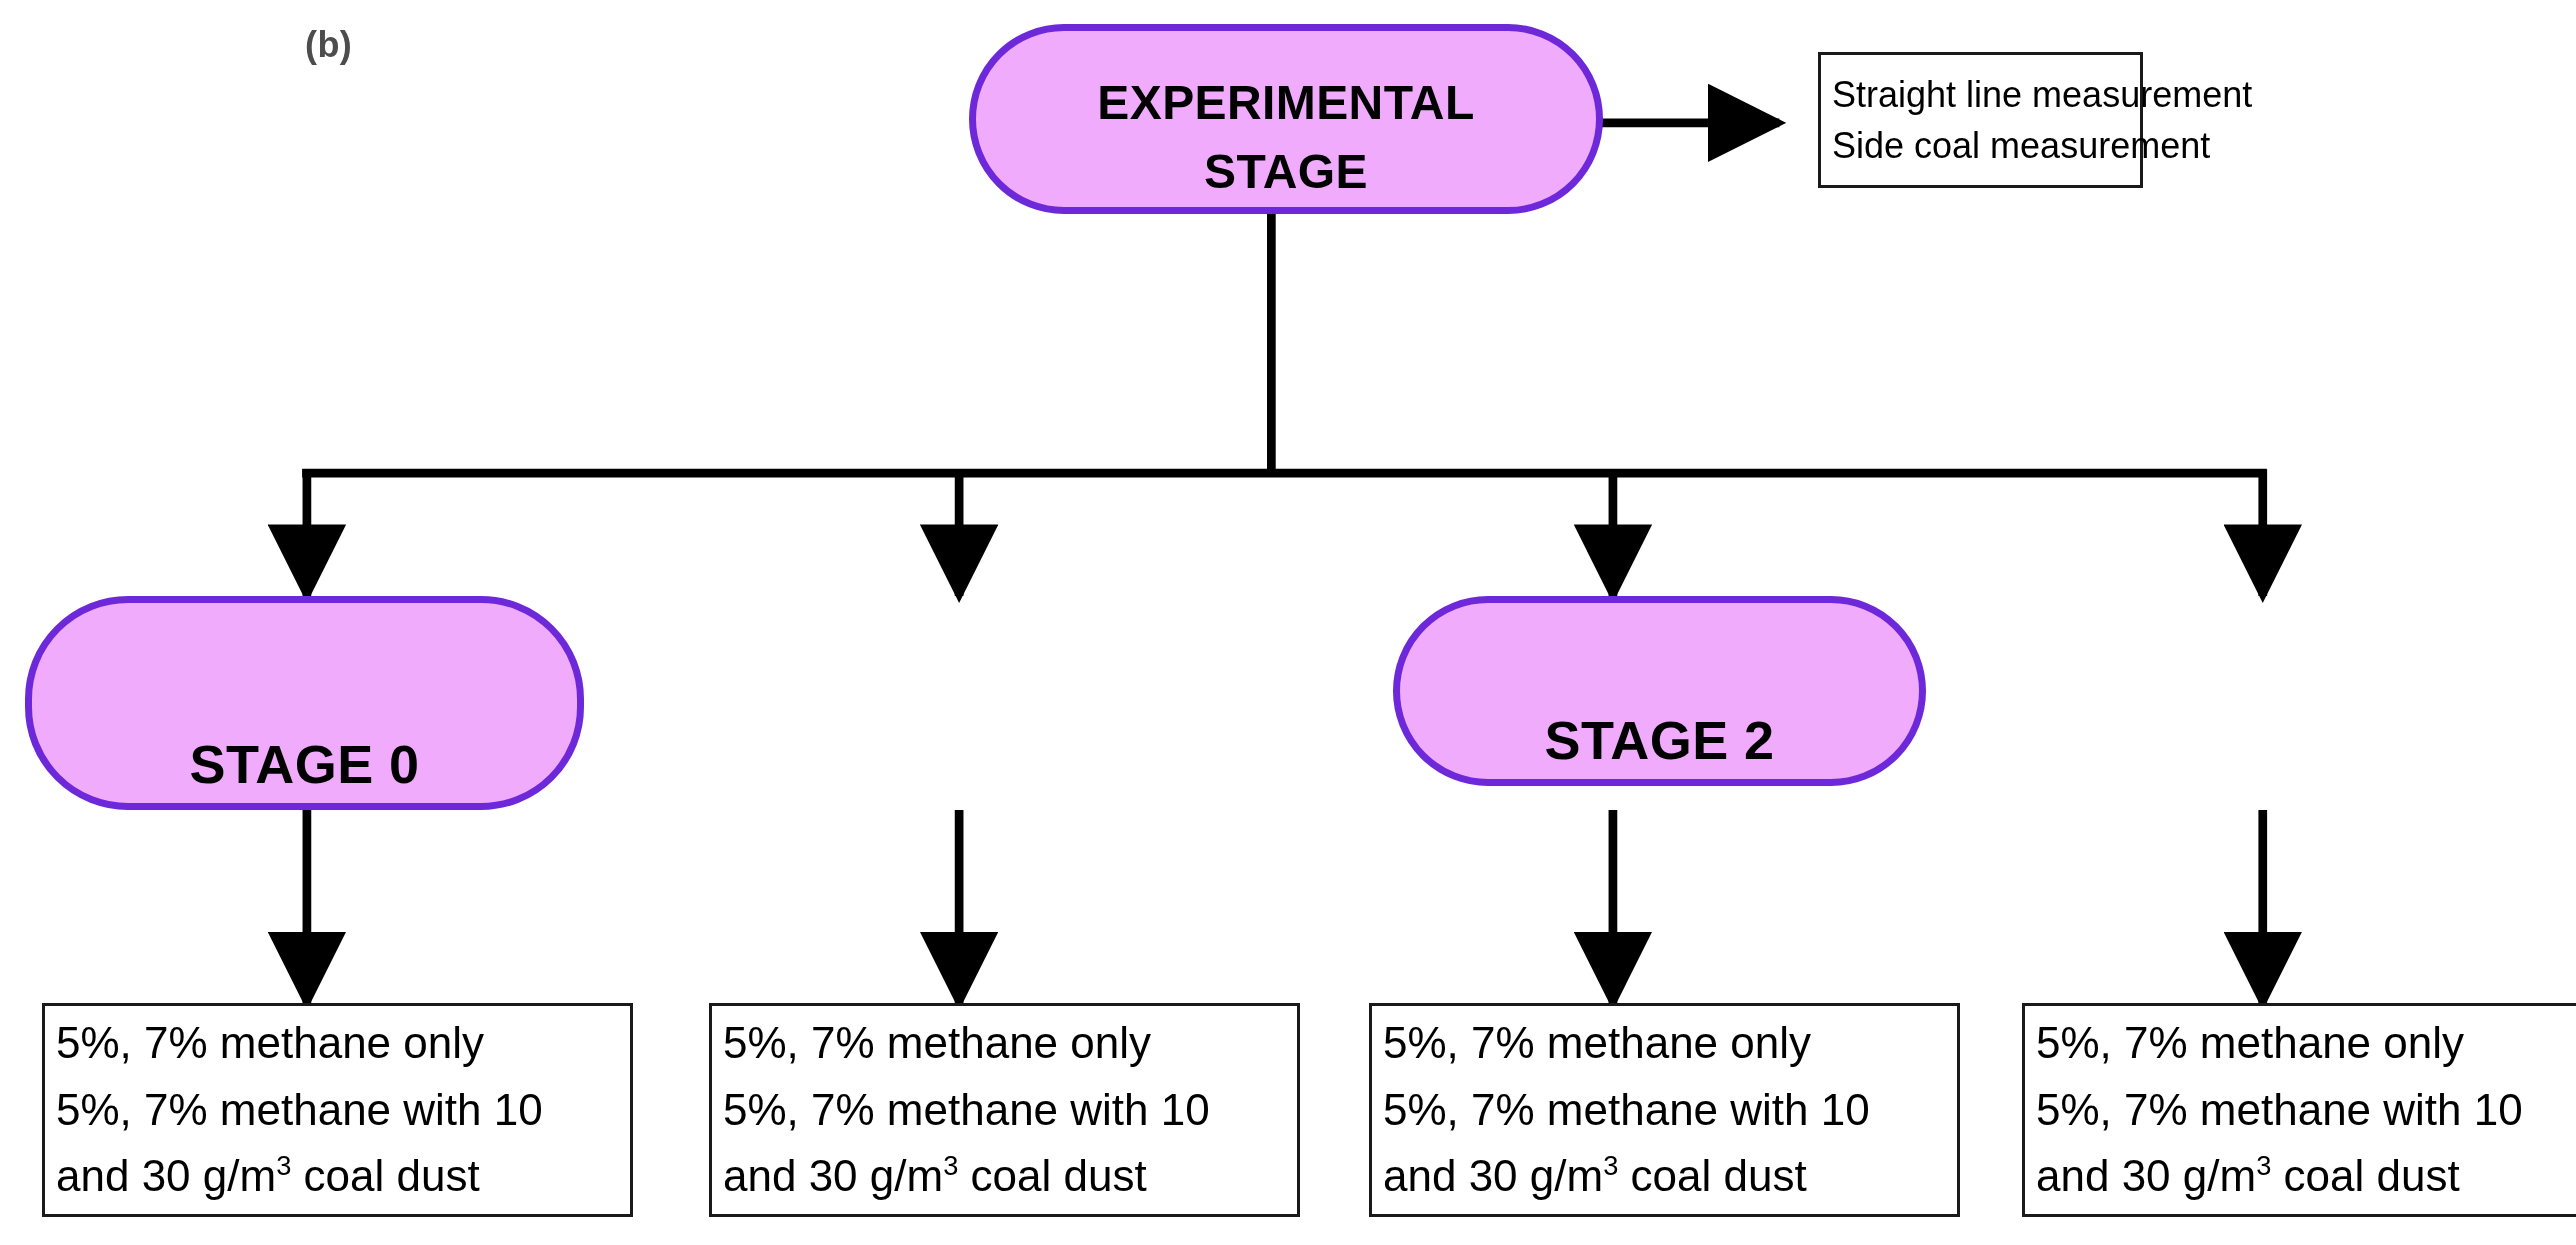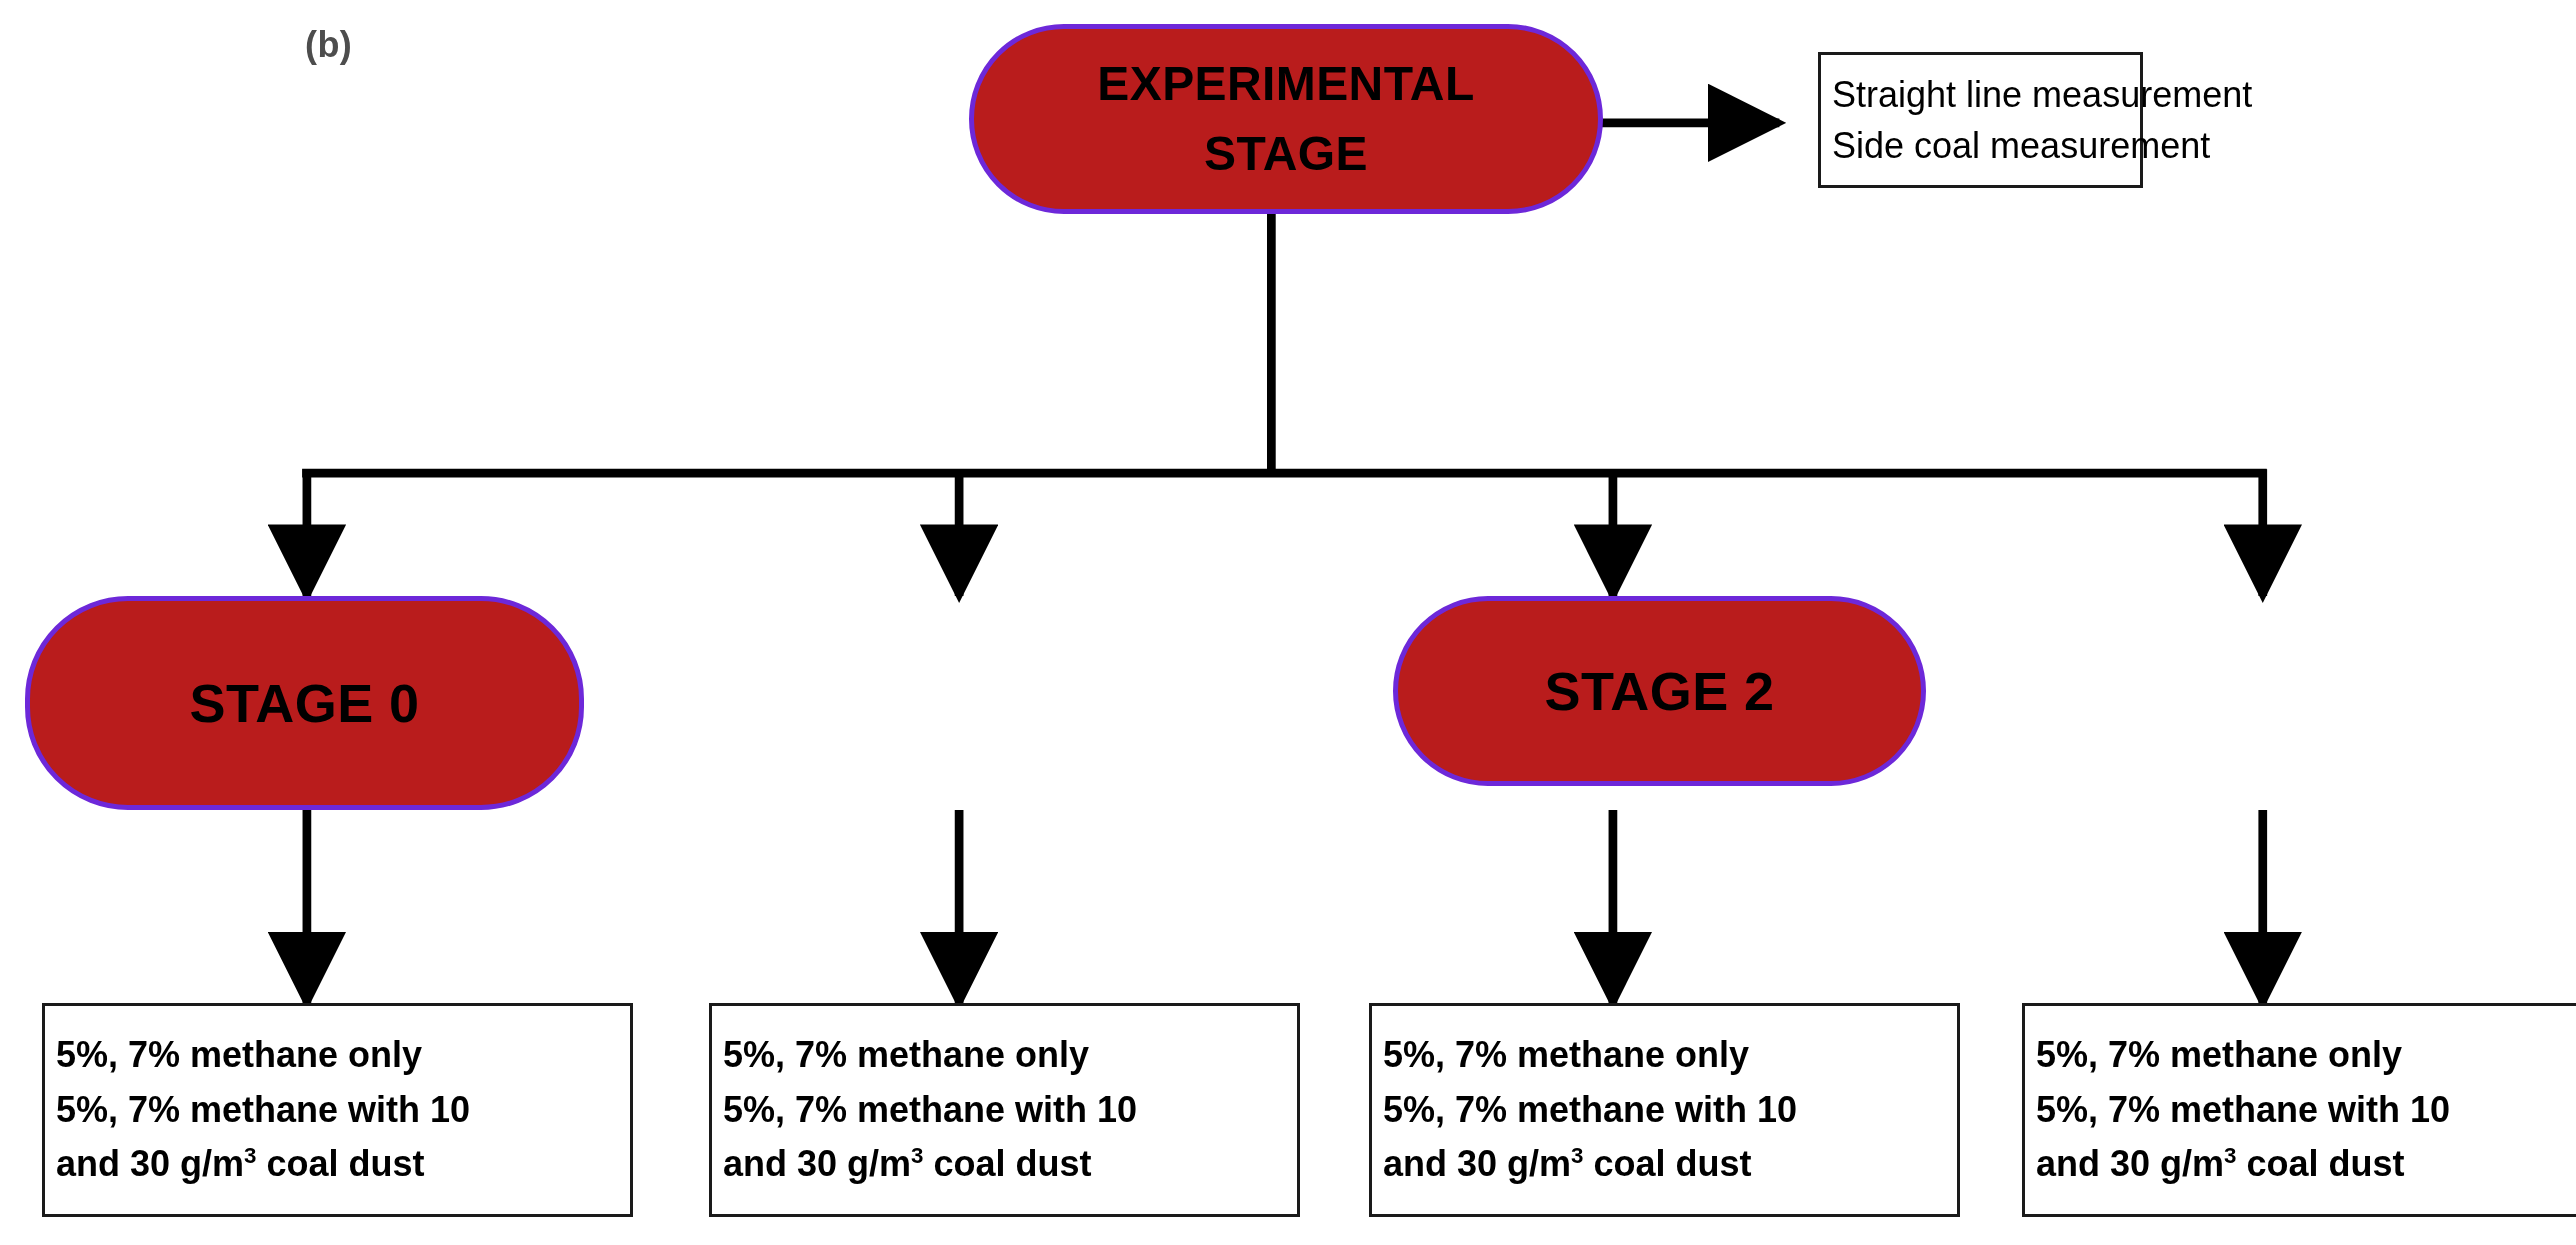--- a/index.html
+++ b/index.html
@@ -30,25 +30,25 @@
     color: #4d4d4d;
     font-weight: bold;
     font-size: 36px;
     letter-spacing: 0.4px;
     font-family: "Liberation Sans", sans-serif;
     white-space: nowrap;
   }
   .pill {
     position: absolute;
     box-sizing: border-box;
-    background: #b91c1c;
-    border: 5px solid #6d28d9;
+    background: #f0abfc;
+    border: 7px solid #6d28d9;
     border-radius: 103px;
     display: flex;
-    align-items: center;
+    align-items: flex-end;
     justify-content: center;
     text-align: center;
   }
   .pill .pill-text {
     font-weight: bold;
     color: #000000;
     font-size: 54px;
     line-height: 1.45;
     letter-spacing: 0.4px;
     font-family: "Liberation Sans", sans-serif;
@@ -68,23 +68,22 @@
   }
   .rectbox .line {
     color: #000000;
     font-size: 36px;
     line-height: 1.42;
     white-space: nowrap;
     font-family: "Liberation Sans", sans-serif;
     padding-left: 11px;
   }
   .rectbox.stage-note .line {
-    font-size: 36px;
+    font-size: 44px;
     line-height: 1.52;
-    font-weight: bold;
   }
   sup {
     font-size: 0.62em;
     vertical-align: super;
     line-height: 0;
   }
 </style>
 </head>
 <body>
 

